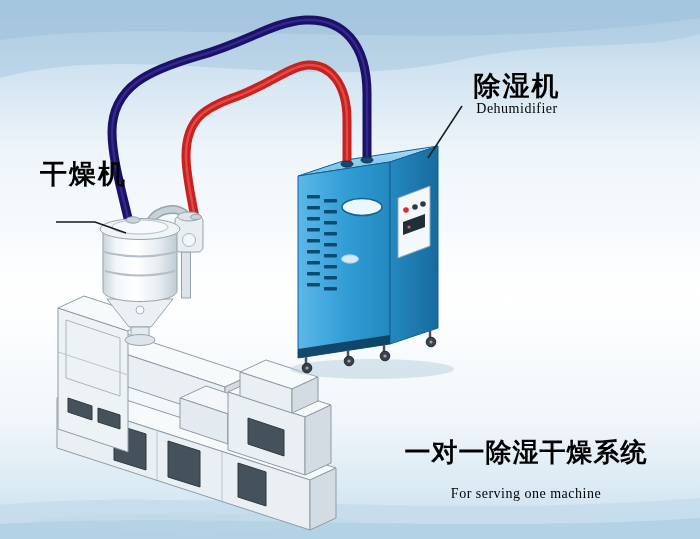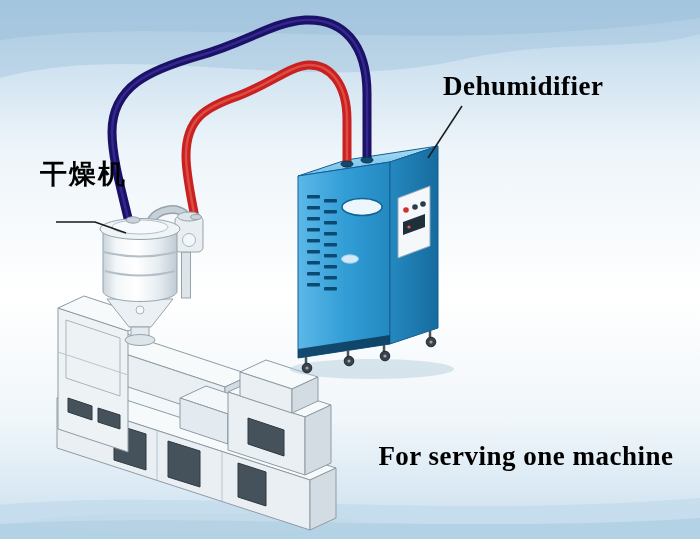--- a/index.html
+++ b/index.html
@@ -4,26 +4,26 @@
 <style>
   html,body{margin:0;padding:0;}
   .stage{
     position:relative;width:700px;height:539px;overflow:hidden;
     background:linear-gradient(180deg,#aecde4 0%,#cfe2f0 12%,#eef5fa 28%,#ffffff 55%,#f0f6fa 78%,#d8e8f3 92%,#c6dcec 100%);
     font-family:"Liberation Sans",sans-serif;
   }
   .stage svg{position:absolute;left:0;top:0;}
   .label{position:absolute;color:#000;line-height:1.08;}
   .label .zh{font-size:27px;font-weight:bold;letter-spacing:2px;font-family:"Liberation Sans",sans-serif;}
-  .label .en{font-size:27px;font-weight:bold;letter-spacing:.5px;font-family:"Liberation Serif",serif;}
+  .label .en{font-size:14px;font-weight:normal;letter-spacing:.5px;font-family:"Liberation Serif",serif;}
   .label-dryer{left:40px;top:160px;text-align:left;}
   .label-dehumidifier{left:443px;top:72px;width:148px;text-align:center;}
   .label-caption{left:376px;top:438px;width:300px;text-align:center;}
   .label-caption .zh{font-size:26px;letter-spacing:1px;}
-  .label-caption .en{margin-top:4px;}
+  .label-caption .en{margin-top:20px;}
 </style>
 </head>
 <body>
 
 <div class="stage">
 
 <svg width="700" height="539" viewBox="0 0 700 539">
   <defs>
     <linearGradient id="gradFront" x1="0" y1="0" x2="1" y2="0">
       <stop offset="0" stop-color="#5cb8e8"></stop>
@@ -180,20 +180,22 @@
     <polyline points="56,222 95,222 126,233"></polyline>
     <line x1="462" y1="106" x2="428" y2="158"></line>
   </g>
 </svg>
 
 <div class="label label-dryer">
   <div class="zh">干燥机</div>
 </div>
 
 <div class="label label-dehumidifier">
+  <div class="zh">除湿机</div>
   <div class="en">Dehumidifier</div>
 </div>
 
 <div class="label label-caption">
+  <div class="zh">一对一除湿干燥系统</div>
   <div class="en">For serving one machine</div>
 </div>
 
 </div>
 
 </body></html>

